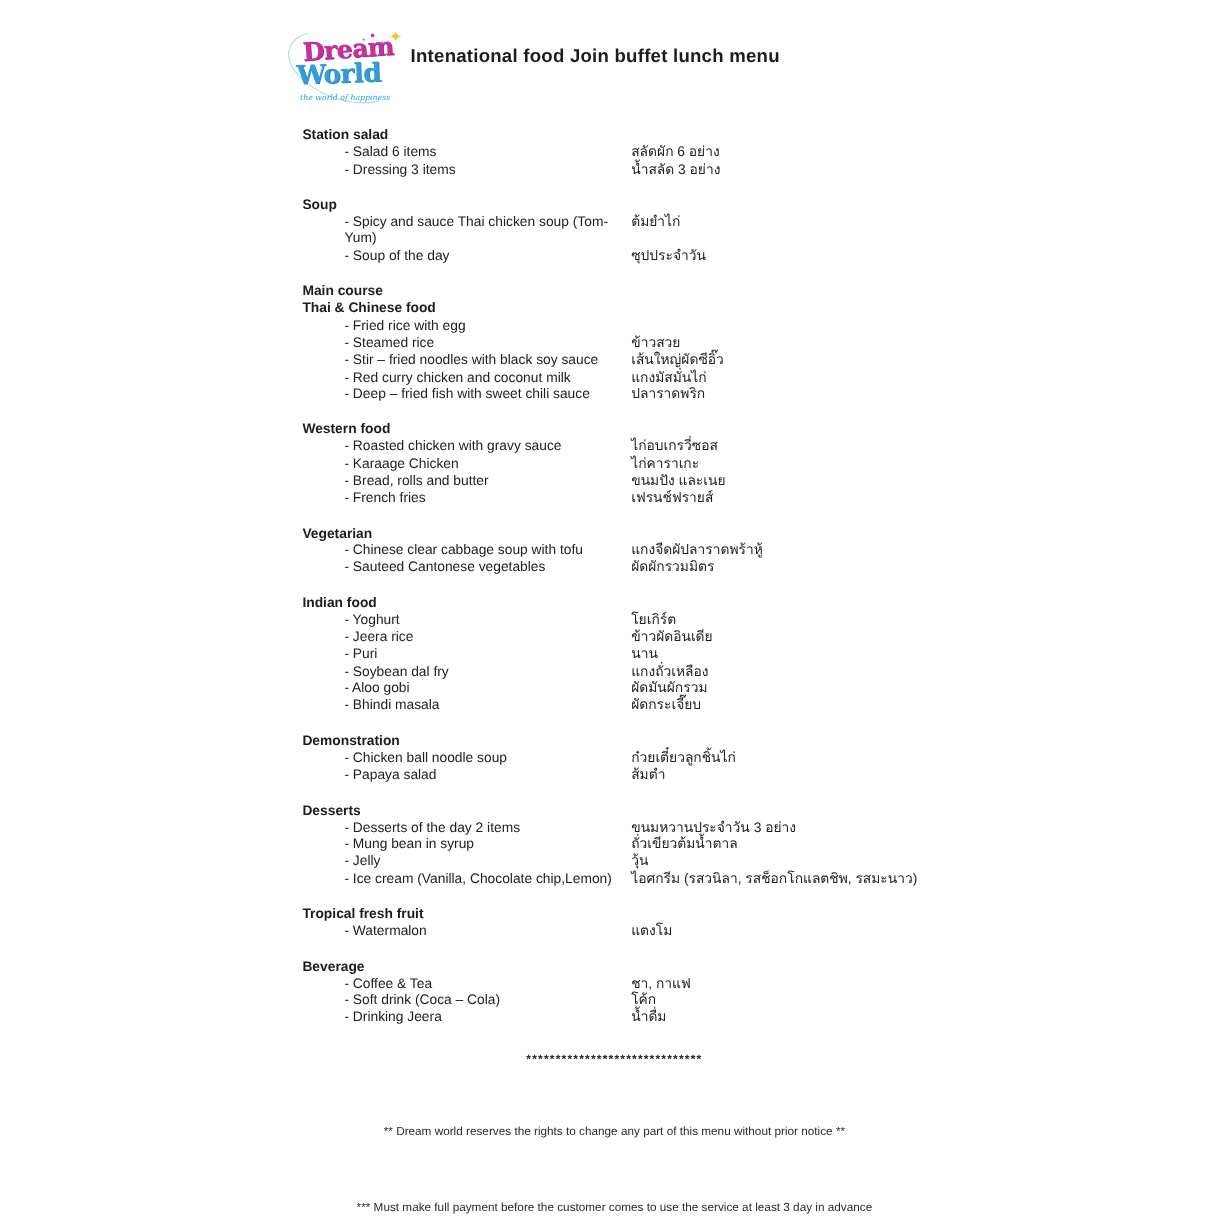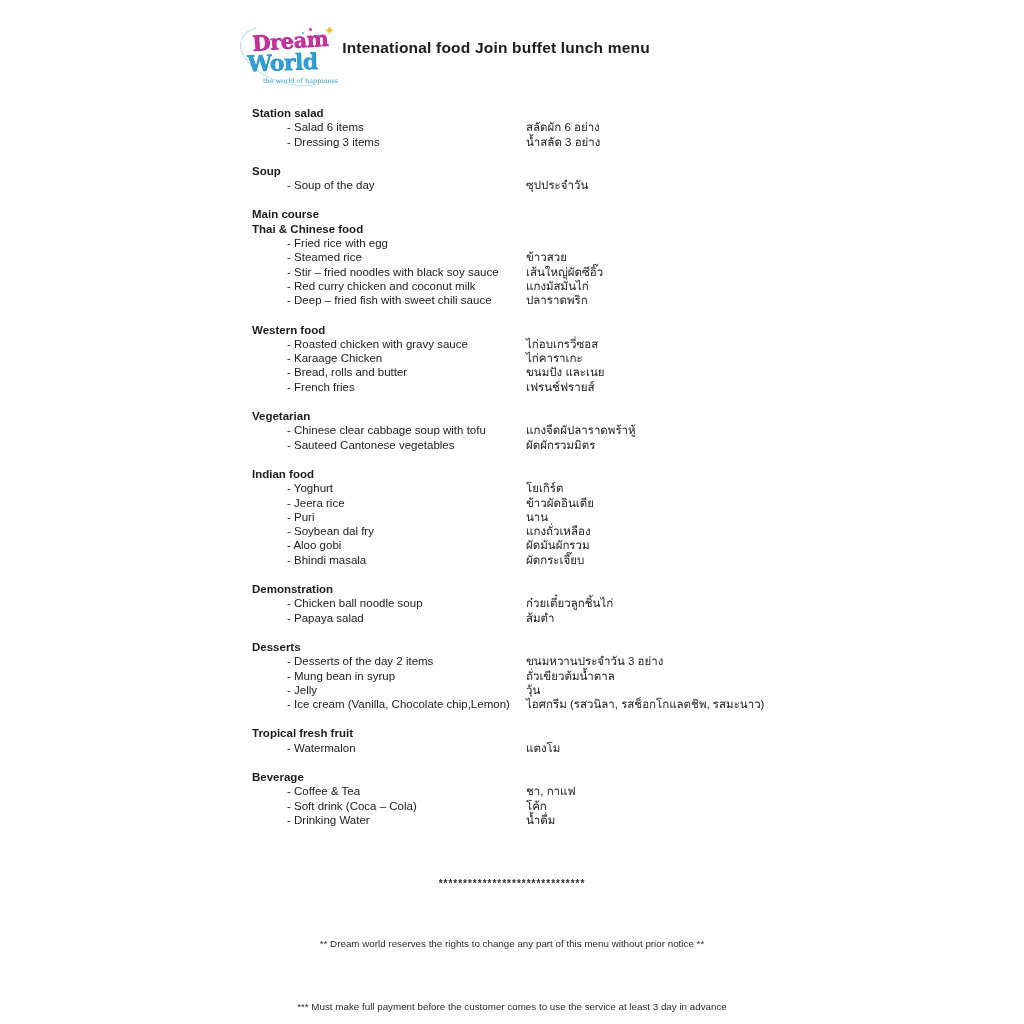--- a/index.html
+++ b/index.html
@@ -27,22 +27,22 @@
     color: #cb2f9b; text-shadow: 0.6px 0.6px 0 #8a2d8f;
     transform: rotate(-4deg); letter-spacing: -0.5px; line-height: 1;
   }
   .logo-world {
     position: absolute; left: 7px; top: 25px;
     font-family: "DejaVu Serif", serif; font-weight: bold; font-size: 22px;
     color: #2f9fd6; text-shadow: 0.5px 0.5px 0 #1b77ad;
     transform: rotate(-2deg); letter-spacing: -0.5px; line-height: 1;
   }
   .logo-tagline {
-    position: absolute; left: 23px; top: 51px;
-    font-size: 6.5px; color: #2f9fd6; white-space: nowrap;
+    position: absolute; left: 10px; top: 51px;
+    font-size: 6.5px; font-style: italic; color: #2f9fd6; white-space: nowrap;
     font-family: "DejaVu Serif", serif;
   }
   .logo-star-yellow { position: absolute; right: 3px; top: -2px; color: #f2c12e; font-size: 13px; line-height: 1; }
   .logo-star-blue   { position: absolute; right: 16px; top: 7px; color: #45b5e6; font-size: 8px; line-height: 1; }
   .logo-dot-pink    { position: absolute; right: 26px; top: 2px; width: 3px; height: 3px; border-radius: 50%; background: #cb2f9b; }
   .logo-dot-blue    { position: absolute; right: 34px; top: 6px; width: 2px; height: 2px; border-radius: 50%; background: #45b5e6; }
 
   
   .page-title {
     position: absolute; left: 0; top: 39px; width: 992px;
@@ -96,20 +96,24 @@
           <div class="item-th">สลัดผัก 6 อย่าง</div>
         </div>
         <div class="menu-item">
           <div class="item-en">Dressing  3 items</div>
           <div class="item-th">น้ำสลัด 3 อย่าง</div>
         </div>
       </section>
       <section class="menu-section">
         <div class="section-header">Soup</div>
         <div class="menu-item">
+          <div class="item-en">Spicy and sauce Thai chicken soup (Tom-Yum)</div>
+          <div class="item-th">ต้มยำไก่</div>
+        </div>
+        <div class="menu-item">
           <div class="item-en">Soup of the day</div>
           <div class="item-th">ซุปประจำวัน</div>
         </div>
       </section>
       <section class="menu-section">
         <div class="section-header">Main course</div>
         <div class="section-header">Thai &amp; Chinese food</div>
         <div class="menu-item">
           <div class="item-en">Fried rice with egg</div>
         </div>
@@ -228,21 +232,21 @@
         <div class="section-header">Beverage</div>
         <div class="menu-item">
           <div class="item-en">Coffee &amp; Tea</div>
           <div class="item-th">ชา, กาแฟ</div>
         </div>
         <div class="menu-item">
           <div class="item-en">Soft drink (Coca – Cola)</div>
           <div class="item-th">โค้ก</div>
         </div>
         <div class="menu-item">
-          <div class="item-en">Drinking Water</div>
+          <div class="item-en">Drinking Jeera</div>
           <div class="item-th">น้ำดื่ม</div>
         </div>
       </section>
     </div>
 
   <div class="footer">
     <div class="footer-separator">******************************</div>
     <div class="footer-note">** Dream world  reserves the rights to change  any part of this menu without prior notice **</div>
     <div class="footer-note">*** Must make full payment before the customer comes to use the service  at least 3 day  in advance</div>
     <div class="footer-note">and  non refundable  ***</div>

